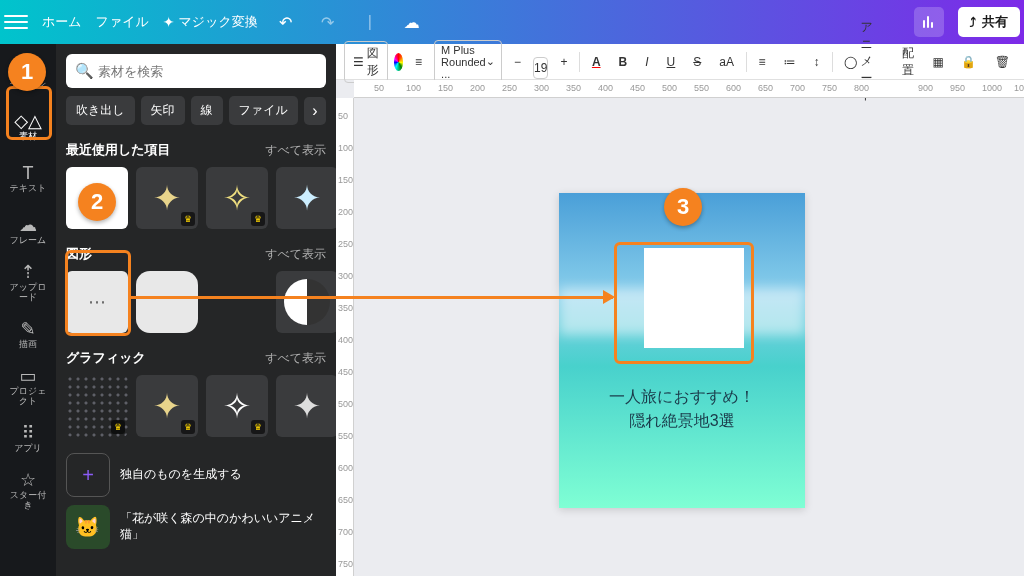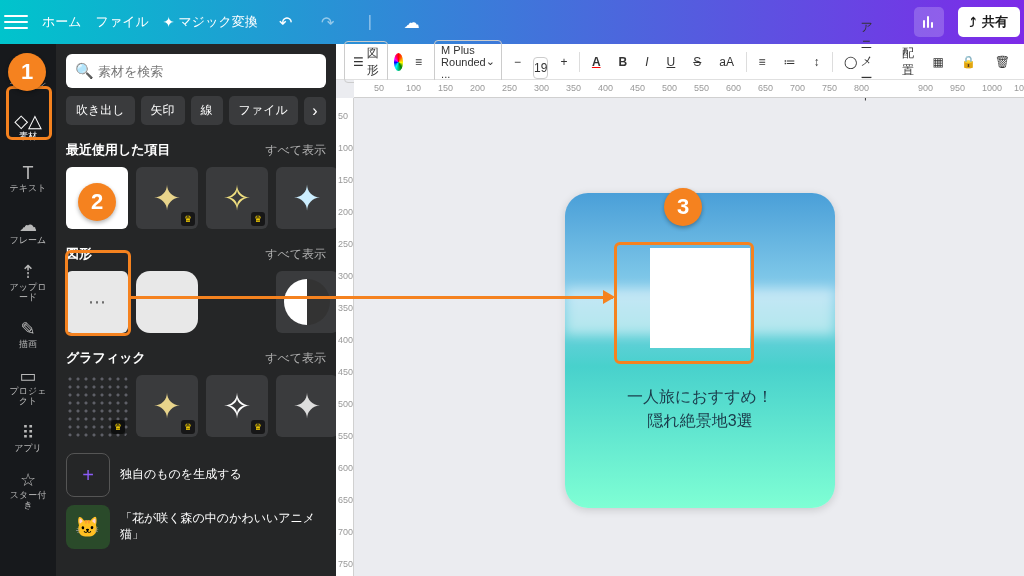--- a/index.html
+++ b/index.html
@@ -68,21 +68,21 @@
   .tb-font { border: 1px solid #ccc; border-radius: 4px; padding: 3px 6px; width: 108px; display: flex; align-items: center; justify-content: space-between; font-size: 11px; }
   .tb-num { width: 28px; text-align: center; border: 1px solid #ccc; border-radius: 4px; height: 22px; display: flex; align-items: center; justify-content: center; margin-top: 12px; }
   .vsep { width: 1px; height: 20px; background: #ddd; }
 
   .ruler-h { height: 18px; background: #fff; border-bottom: 1px solid #d0d0d0; position: relative; font-size: 9px; color: #999; overflow: hidden; margin-left: 18px; }
   .ruler-h span { position: absolute; top: 3px; }
   .ruler-v { width: 18px; background: #fff; border-right: 1px solid #d0d0d0; position: absolute; left: 0; top: 54px; bottom: 0; font-size: 9px; color: #999; }
   .ruler-v span { position: absolute; left: 2px; transform: translateY(-50%); }
 
   .canvas-content { flex: 1; position: relative; overflow: auto; }
-  .artboard { position: absolute; left: 229px; top: 95px; width: 270px; height: 315px; background: linear-gradient(180deg, #4a9fd8 0%, #87ceeb 32%, #48d1cc 55%, #7fffd4 100%); box-shadow: 0 2px 8px rgba(0,0,0,0.15); border-radius: 23px; }
+  .artboard { position: absolute; left: 223px; top: 95px; width: 246px; height: 315px; background: linear-gradient(180deg, #4a9fd8 0%, #87ceeb 32%, #48d1cc 55%, #7fffd4 100%); box-shadow: 0 2px 8px rgba(0,0,0,0.15); }
   .artboard::before { content: ""; position: absolute; top: 30%; left: 0; right: 0; height: 15%; background: rgba(255,255,255,0.5); filter: blur(6px); }
   .artboard .square { position: absolute; left: 85px; top: 55px; width: 100px; height: 100px; background: #fff; }
   .artboard .txt { position: absolute; top: 192px; left: 0; right: 0; text-align: center; color: #1a3a4a; font-size: 16px; font-weight: 500; line-height: 1.5; }
 
   
   .anno-circle { position: absolute; width: 38px; height: 38px; border-radius: 50%; background: #f5821f; color: #fff; display: flex; align-items: center; justify-content: center; font-size: 22px; font-weight: 700; z-index: 50; box-shadow: 0 2px 4px rgba(0,0,0,0.3); }
   .anno-box { position: absolute; border: 3px solid #f5821f; border-radius: 6px; z-index: 40; pointer-events: none; }
   .anno-arrow { position: absolute; height: 3px; background: #f5821f; z-index: 40; }
   .anno-arrow::after { content: ""; position: absolute; right: -2px; top: -6px; border-left: 12px solid #f5821f; border-top: 7px solid transparent; border-bottom: 7px solid transparent; }
 

